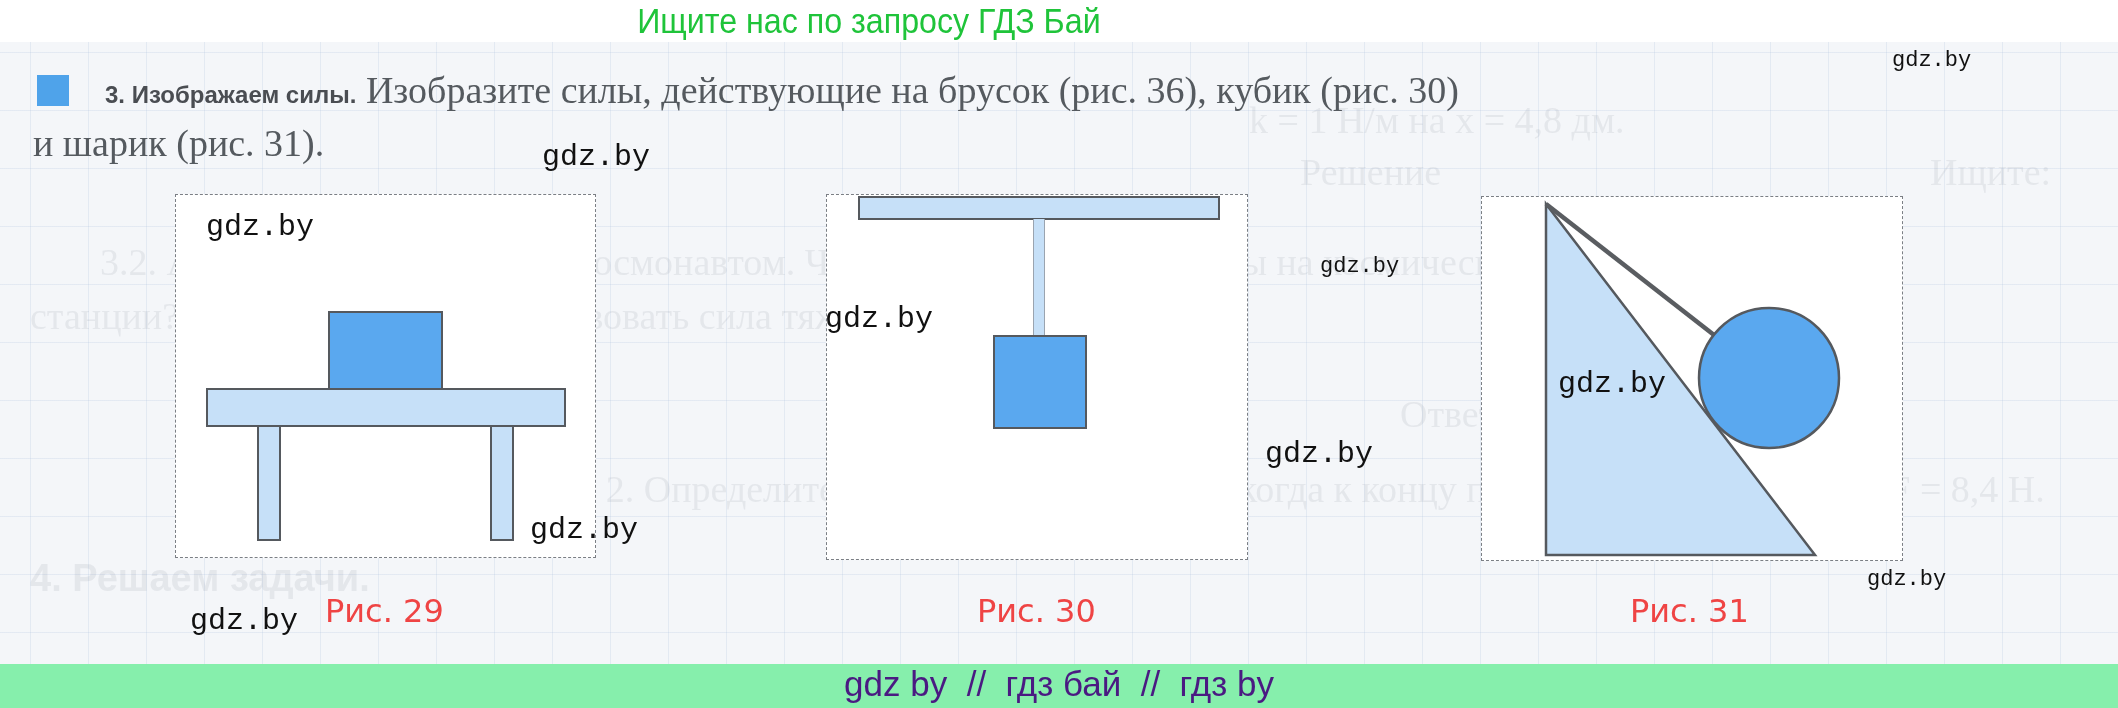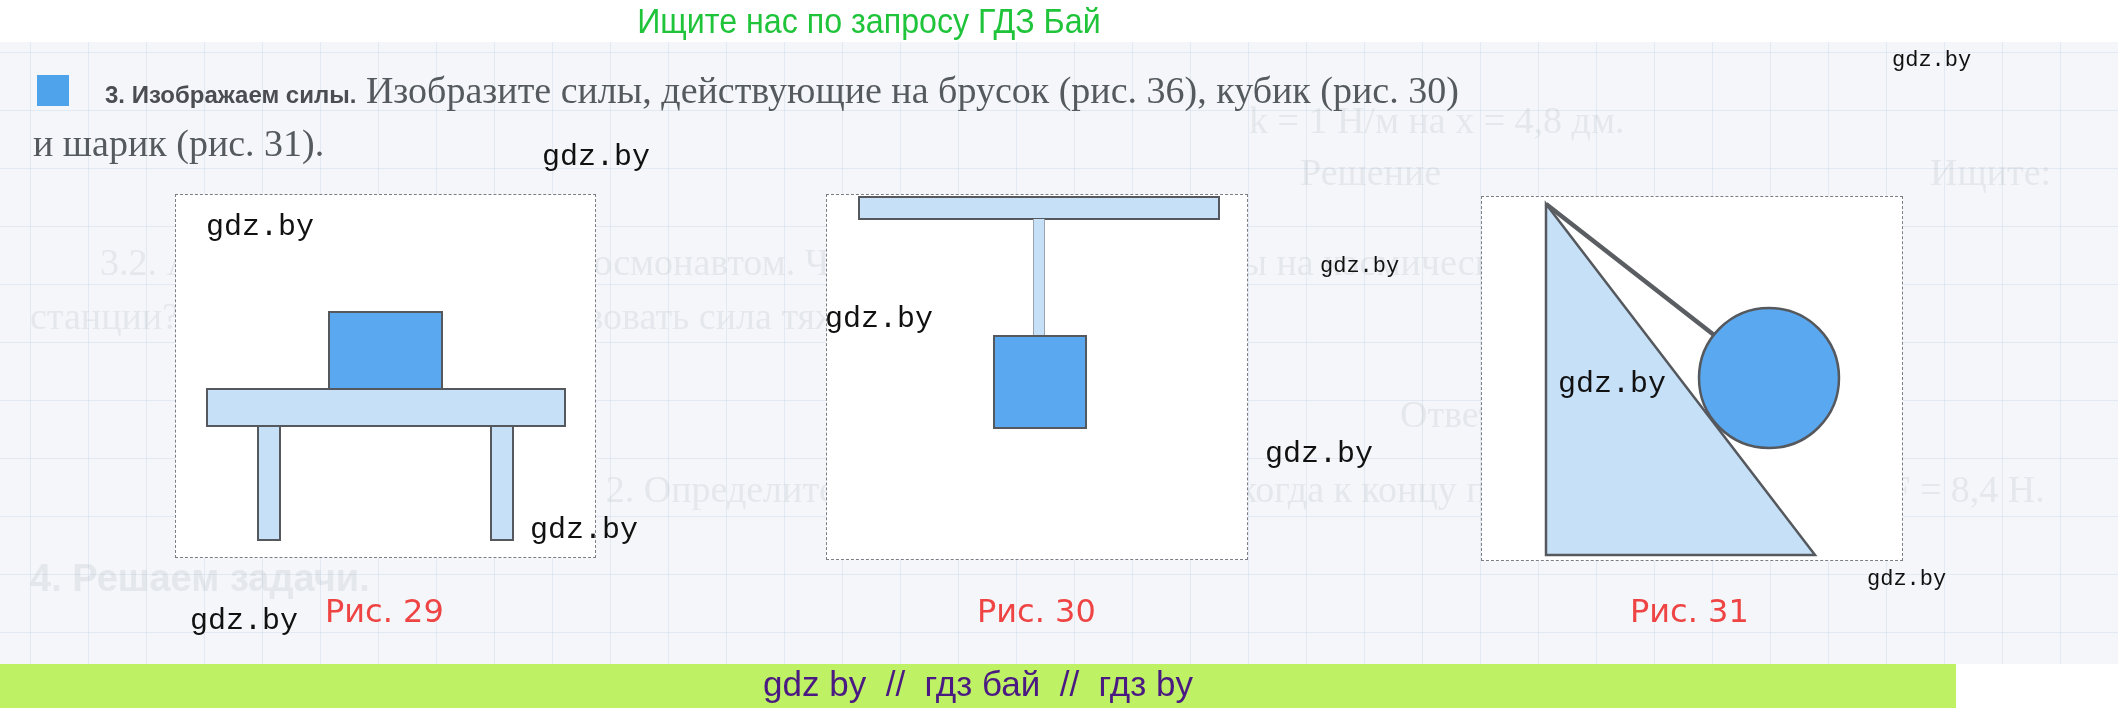--- a/index.html
+++ b/index.html
@@ -21,21 +21,21 @@
   .top-banner {
     position:absolute; left:0; top:0; width:1738px; height:42px; background:#fff;
     text-align:center;
   }
   .top-banner span {
     display:inline-block; margin-top:1px;
     color:#1fc43a; font-size:35px; font-family:"Liberation Sans", sans-serif;
     transform:scaleX(0.92);
   }
   .bottom-banner {
-    position:absolute; left:0; top:664px; width:1956px; height:44px; background:#bef264;
+    position:absolute; left:0; top:664px; width:2118px; height:44px; background:#86efac;
     text-align:center;
   }
   .bottom-banner span {
     display:inline-block; margin-top:0px;
     color:#4a1a82; font-size:35px; white-space:pre;
   }
   .bullet { position:absolute; left:37px; top:75px; width:32px; height:31px; background:#4fa3ea; }
   .task-line {
     position:absolute; left:105px; top:68px; width:1940px;
     font-family:"Liberation Serif", serif; font-size:38px; color:#555a5f; white-space:nowrap;

